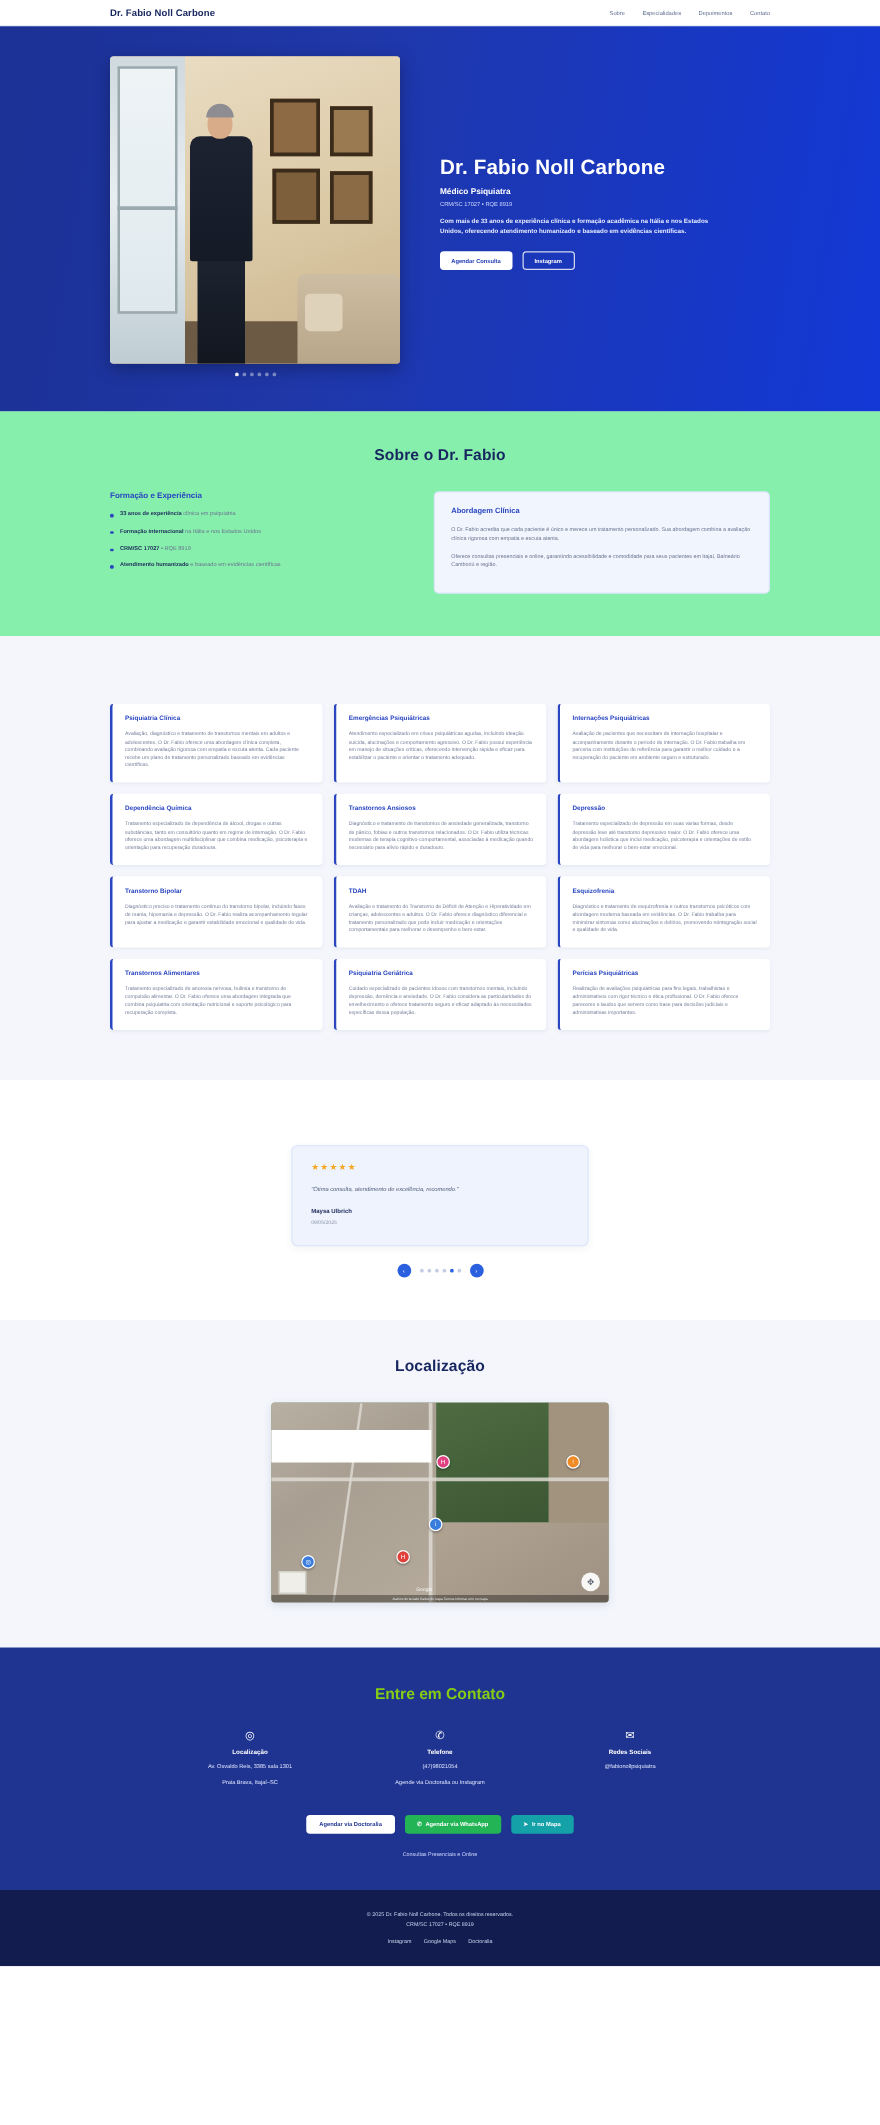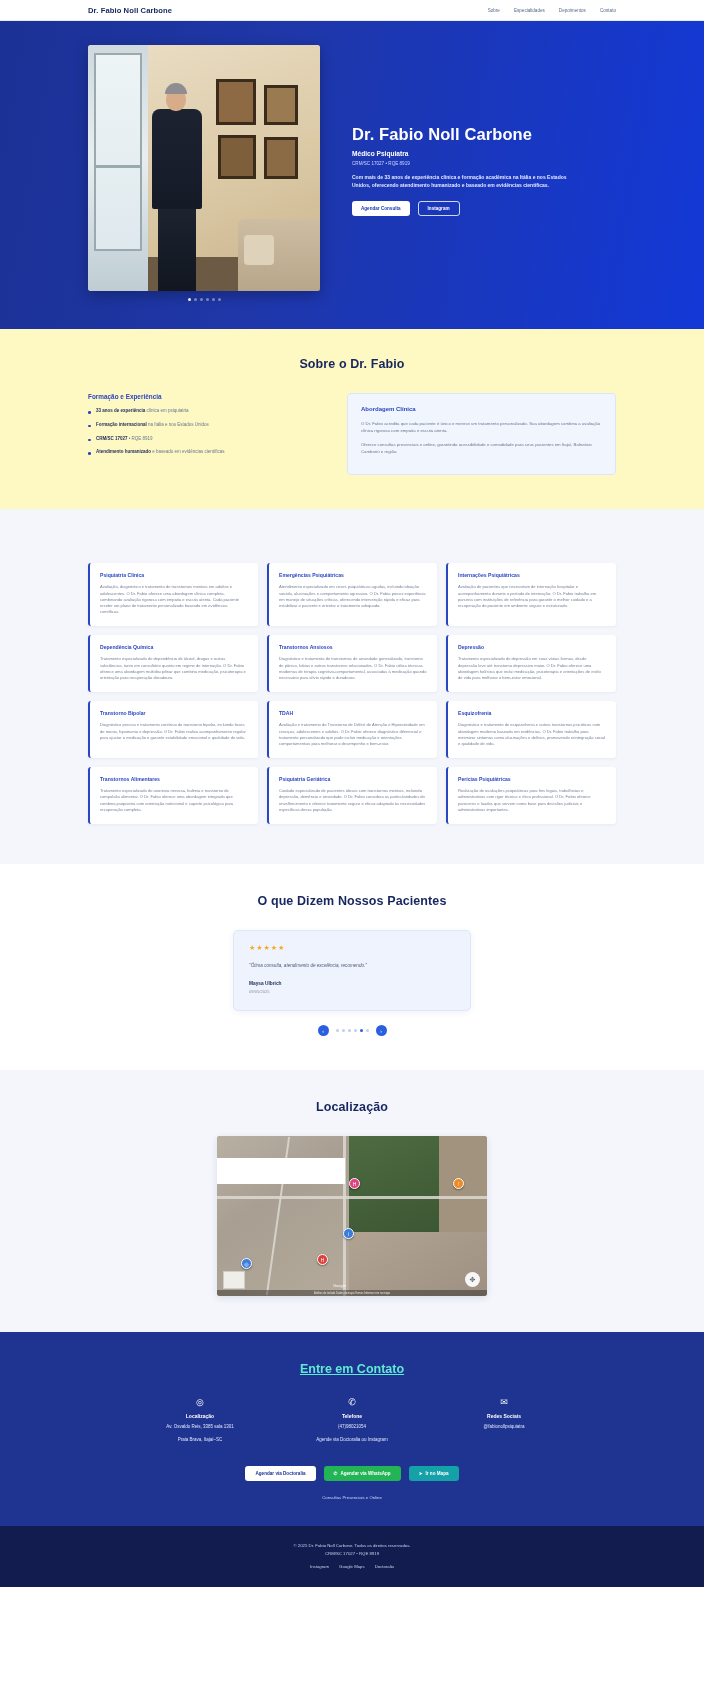--- a/index.html
+++ b/index.html
@@ -67,21 +67,21 @@
   .hero-crm{font-size:4.6px;color:#cdd7ff;margin-top:4px;}
   .hero-desc{font-size:5px;color:#e4e9ff;margin-top:8px;line-height:1.55;max-width:228px;font-weight:600;}
   .hero-btns{display:flex;gap:8px;margin-top:11px;}
   .btn{display:inline-flex;align-items:center;justify-content:center;font-size:4.6px;
        border-radius:3px;padding:4px 9px;text-decoration:none;white-space:nowrap;}
   .btn-white{background:#ffffff;color:#1c3ab0;font-weight:700;}
   .btn-outline{background:transparent;color:#ffffff;border:1px solid rgba(255,255,255,.8);font-weight:700;}
   .sec-title{text-align:center;font-size:12.5px;font-weight:700;color:#17265f;letter-spacing:.1px;}
 
   
-  .sobre{background:#fef9c3;padding:28px 88px 34px;}
+  .sobre{background:#86efac;padding:28px 88px 34px;}
   .sobre-grid{display:flex;gap:18px;margin-top:22px;}
   .sobre-left{flex:1;}
   .sobre-h3{font-size:6.4px;font-weight:700;color:#2a46c0;margin-bottom:8px;}
   .sobre-list{list-style:none;}
   .sobre-list li{font-size:4.5px;color:#6b7690;line-height:1.5;margin-bottom:7px;
     position:relative;padding-left:8px;}
   .sobre-list li:before{content:"";position:absolute;left:0;top:3px;width:2.5px;height:2.5px;border-radius:50%;background:#2a46c0;}
   .sobre-list b{color:#1e2a5a;}
   .sobre-card{
     flex:1;background:#f1f5fe;border:1px solid #dbe5fb;border-radius:4px;padding:12px 13px;
@@ -141,21 +141,21 @@
   .map-ctrl{position:absolute;right:7px;bottom:9px;width:15px;height:15px;border-radius:50%;
     background:rgba(255,255,255,.92);display:flex;align-items:center;justify-content:center;
     font-size:7px;color:#5b6270;}
   .map-thumb{position:absolute;left:6px;bottom:7px;width:22px;height:18px;background:#efeee9;border:1px solid #cfcdc6;}
   .map-attr{position:absolute;left:0;right:0;bottom:0;height:6px;background:rgba(0,0,0,.35);
     color:#e8e8e8;font-size:2.6px;display:flex;align-items:center;justify-content:center;gap:5px;}
   .map-goog{position:absolute;left:116px;bottom:8px;color:#fff;font-size:4px;opacity:.9;}
 
   
   .contato{background:#1f3490;padding:30px 88px 26px;color:#ffffff;}
-  .contato h2{text-align:center;font-size:12.5px;font-weight:700;color:#5eead4;text-decoration:underline;}
+  .contato h2{text-align:center;font-size:12.5px;font-weight:700;color:#84cc16;}
   .contato-grid{display:flex;justify-content:center;gap:40px;margin-top:22px;text-align:center;}
   .ci{width:112px;}
   .ci-icon{font-size:9px;line-height:1;margin-bottom:6px;display:block;}
   .ci-t{font-size:5px;font-weight:700;margin-bottom:5px;}
   .ci-v{font-size:4.5px;color:#dfe5ff;line-height:1.55;}
   .ci-v .sp{display:block;margin-top:6px;}
   .contato-btns{display:flex;justify-content:center;gap:8px;margin-top:22px;}
   .cb{display:inline-flex;align-items:center;gap:3px;font-size:4.6px;font-weight:700;
       padding:5px 10px;border-radius:3px;text-decoration:none;white-space:nowrap;}
   .cb-white{background:#ffffff;color:#1f3490;}
@@ -290,21 +290,20 @@
           <p>Cuidado especializado de pacientes idosos com transtornos mentais, incluindo depressão, demência e ansiedade. O Dr. Fabio considera as particularidades do envelhecimento e oferece tratamento seguro e eficaz adaptado às necessidades específicas dessa população.</p>
         </div>
       <div class="area-card">
           <h5>Perícias Psiquiátricas</h5>
           <p>Realização de avaliações psiquiátricas para fins legais, trabalhistas e administrativos com rigor técnico e ética profissional. O Dr. Fabio oferece pareceres e laudos que servem como base para decisões judiciais e administrativas importantes.</p>
         </div>
     </div>
   </div>
 
   <div class="depo">
-    <div class="sec-title">O que Dizem Nossos Pacientes</div>
     <div class="depo-card">
       <div class="stars">★★★★★</div>
       <div class="depo-quote">"Ótima consulta, atendimento de excelência, recomendo."</div>
       <div class="depo-name">Maysa Ulbrich</div>
       <div class="depo-date">09/05/2025</div>
     </div>
     <div class="depo-nav">
       <div class="arrow">‹</div>
       <div class="depo-dots">
         <span></span>

